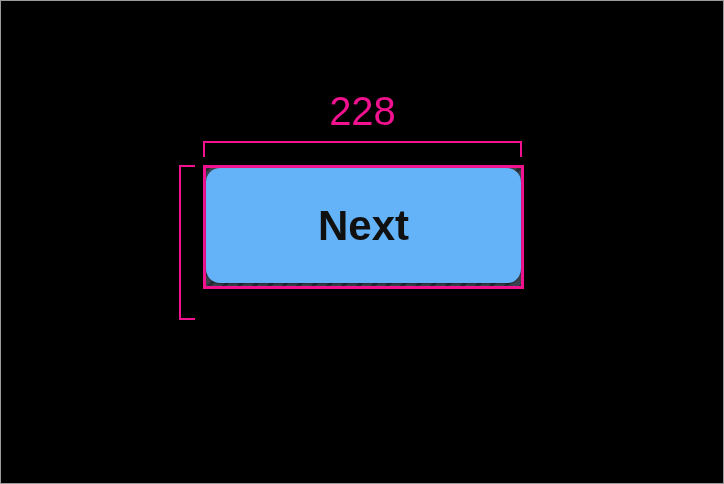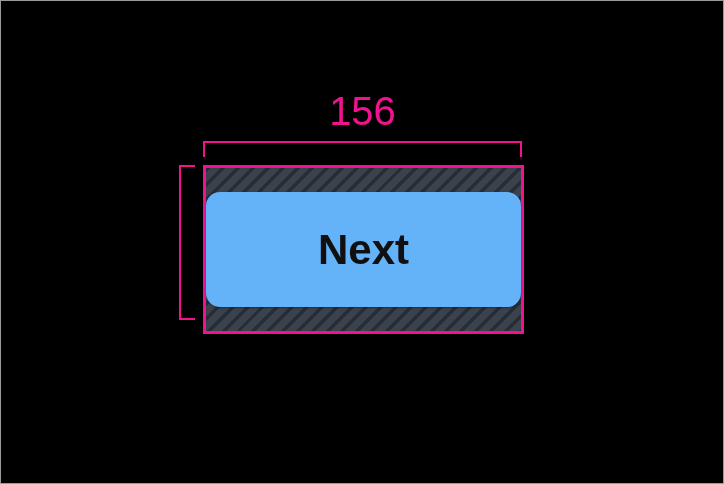--- a/index.html
+++ b/index.html
@@ -65,32 +65,32 @@
     border-top: 2px solid var(--annotation-pink, #f2128f);
     border-bottom: 2px solid var(--annotation-pink, #f2128f);
   }
 
   
   .touch-target {
     position: absolute;
     left: 202px;
     top: 164px;
     width: 321px;
-    height: 169px;
+    height: 124px;
     box-sizing: border-box;
     border: 3px solid var(--annotation-pink, #f2128f);
     background: repeating-linear-gradient(
       135deg,
       var(--hatch-stripe, #272c35) 0px,
       var(--hatch-stripe, #272c35) 3.5px,
       var(--hatch-base, #3a424e) 3.5px,
       var(--hatch-base, #3a424e) 10.5px
     );
     display: flex;
-    align-items: center;
+    align-items: flex-start;
   }
 
   
   .next-button {
     appearance: none;
     border: none;
     margin: 0;
     padding: 0;
     width: 100%;
     height: 115px;
@@ -105,21 +105,21 @@
     justify-content: center;
     cursor: pointer;
     box-shadow: 0 1px 2px rgba(0, 0, 0, 0.35);
   }
 </style>
 </head>
 <body>
 
 <div class="frame">
 
-  <div class="dim-label dim-width">156</div>
+  <div class="dim-label dim-width">228</div>
 
   <div class="bracket bracket-h"></div>
 
 
   <div class="bracket bracket-v"></div>
 
   <div class="touch-target">
     <button class="next-button">
       <span>Next</span>
     </button>

